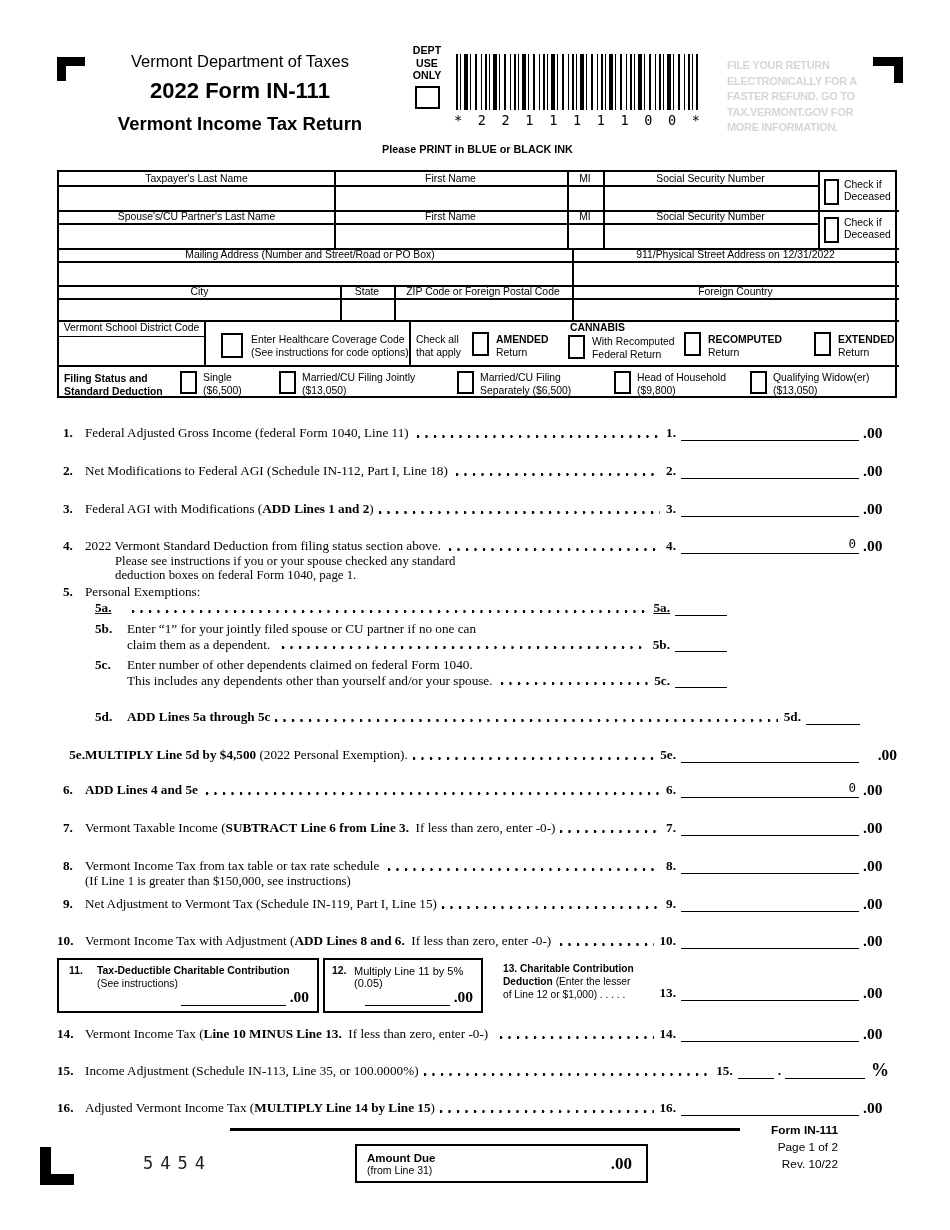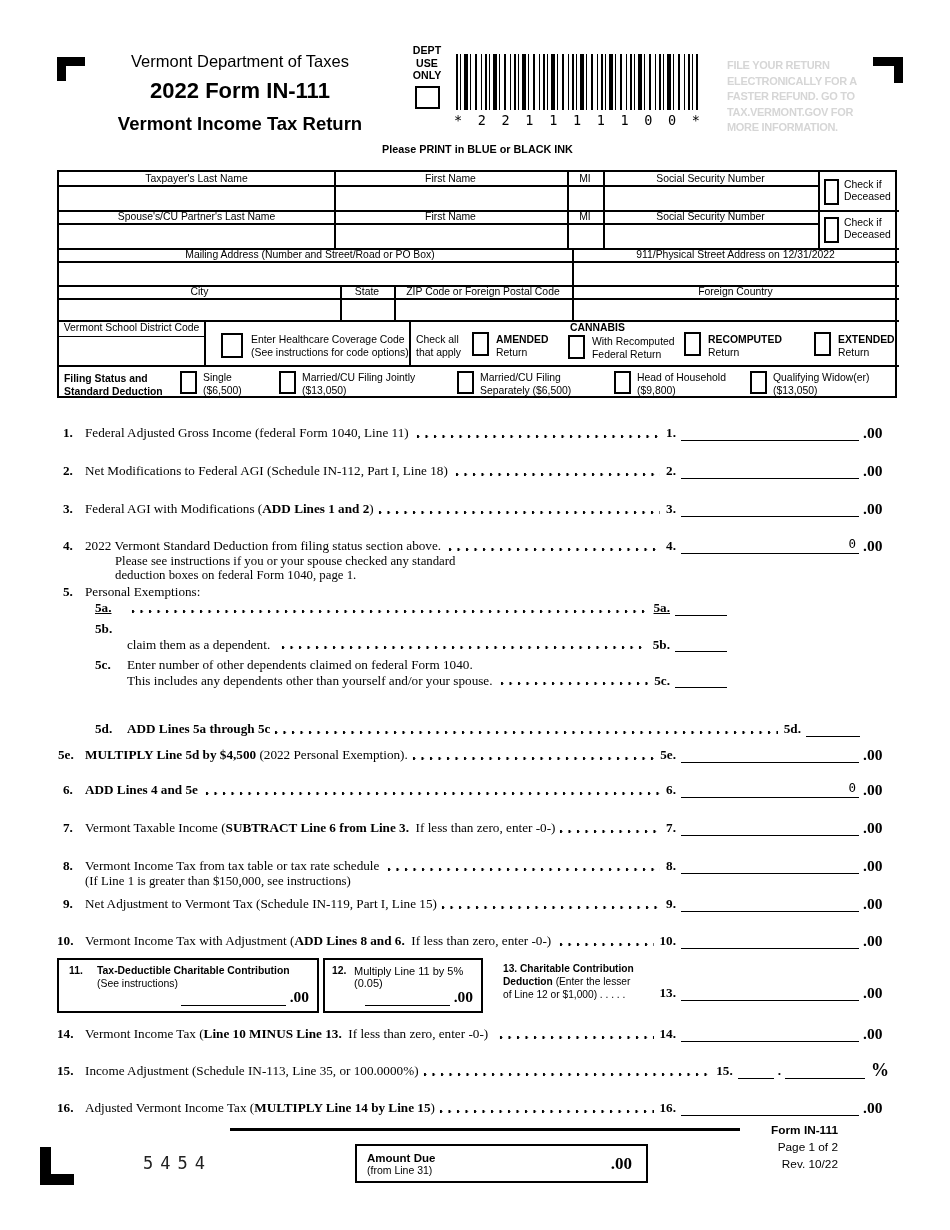--- a/index.html
+++ b/index.html
@@ -250,20 +250,21 @@
       <div class="fline" style="padding-right: 170px; text-decoration: underline;">
         <span class="num" style="width: 32px;">5a.</span>
         <span class="dots"></span>
         <span class="rl">5a.</span>
         <span class="ul" style="width: 52px;"></span>
       </div>
     </div>
     <div class="lwrap" style="left: 95px; top: 621px; width: 802px;">
       <div class="fline">
         <span class="num" style="width: 32px;">5b.</span>
+        <span style="white-space: pre;">Enter “1” for your jointly filed spouse or CU partner if no one can</span>
       </div>
       <div class="fline" style="padding-right: 170px;">
         <span class="num" style="width: 32px;"></span>
         <span style="white-space: pre;">claim them as a dependent.  </span>
         <span class="dots"></span>
         <span class="rl">5b.</span>
         <span class="ul" style="width: 52px;"></span>
       </div>
     </div>
     <div class="lwrap" style="left: 95px; top: 657px; width: 802px;">
@@ -272,30 +273,30 @@
         <span style="white-space: pre;">Enter number of other dependents claimed on federal Form 1040.</span>
       </div>
       <div class="fline" style="padding-right: 170px;">
         <span class="num" style="width: 32px;"></span>
         <span style="white-space: pre;">This includes any dependents other than yourself and/or your spouse. </span>
         <span class="dots"></span>
         <span class="rl">5c.</span>
         <span class="ul" style="width: 52px;"></span>
       </div>
     </div>
-    <div class="lwrap" style="left: 95px; top: 709px; width: 802px; margin-top: 12px;">
+    <div class="lwrap" style="left: 95px; top: 709px; width: 802px;">
       <div class="fline" style="padding-right: 37px;">
         <span class="num" style="width: 32px;">5d.</span>
         <span style="font-weight: bold; white-space: pre;">ADD Lines 5a through 5c</span>
         <span class="dots"></span>
         <span class="rl">5d.</span>
         <span class="ul" style="width: 54px;"></span>
       </div>
     </div>
-    <div class="lwrap" style="left: 58px; top: 747px; width: 839px;">
+    <div class="lwrap" style="left: 58px; top: 747px; width: 839px; text-align: right;">
       <div class="fline">
         <span class="num" style="width: 27px;">5e.</span>
         <span style="font-weight: bold; white-space: pre;">MULTIPLY Line 5d by $4,500</span>
         <span style="white-space: pre;"> (2022 Personal Exemption).</span>
         <span class="dots"></span>
         <span class="rl">5e.</span>
         <span class="ul" style="width: 178px;"></span>
         <span class="sfx">.00</span>
       </div>
     </div>

